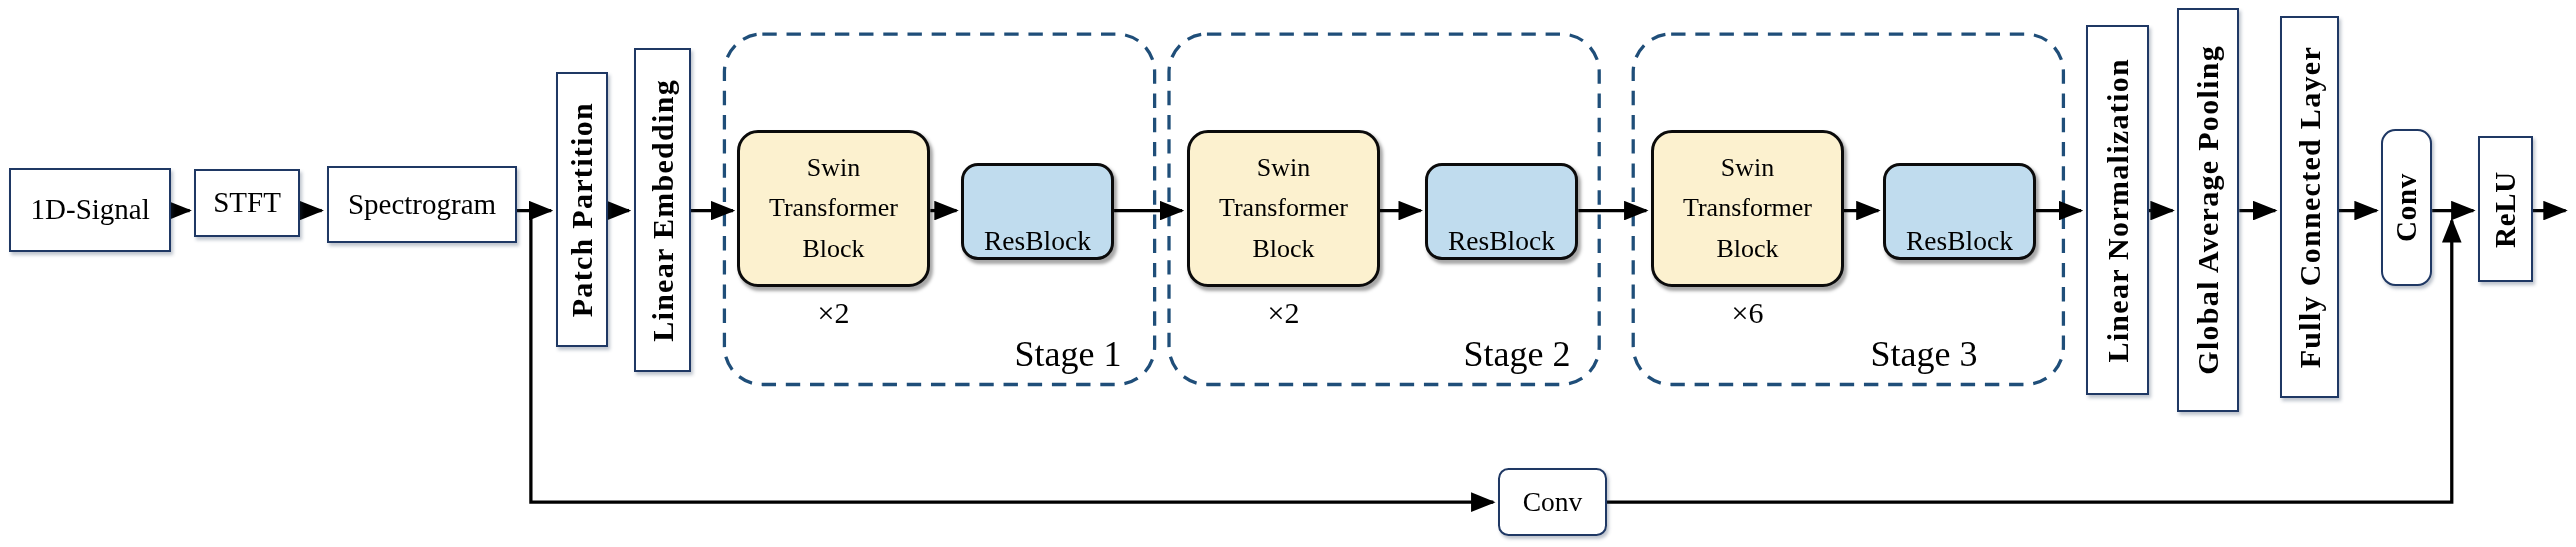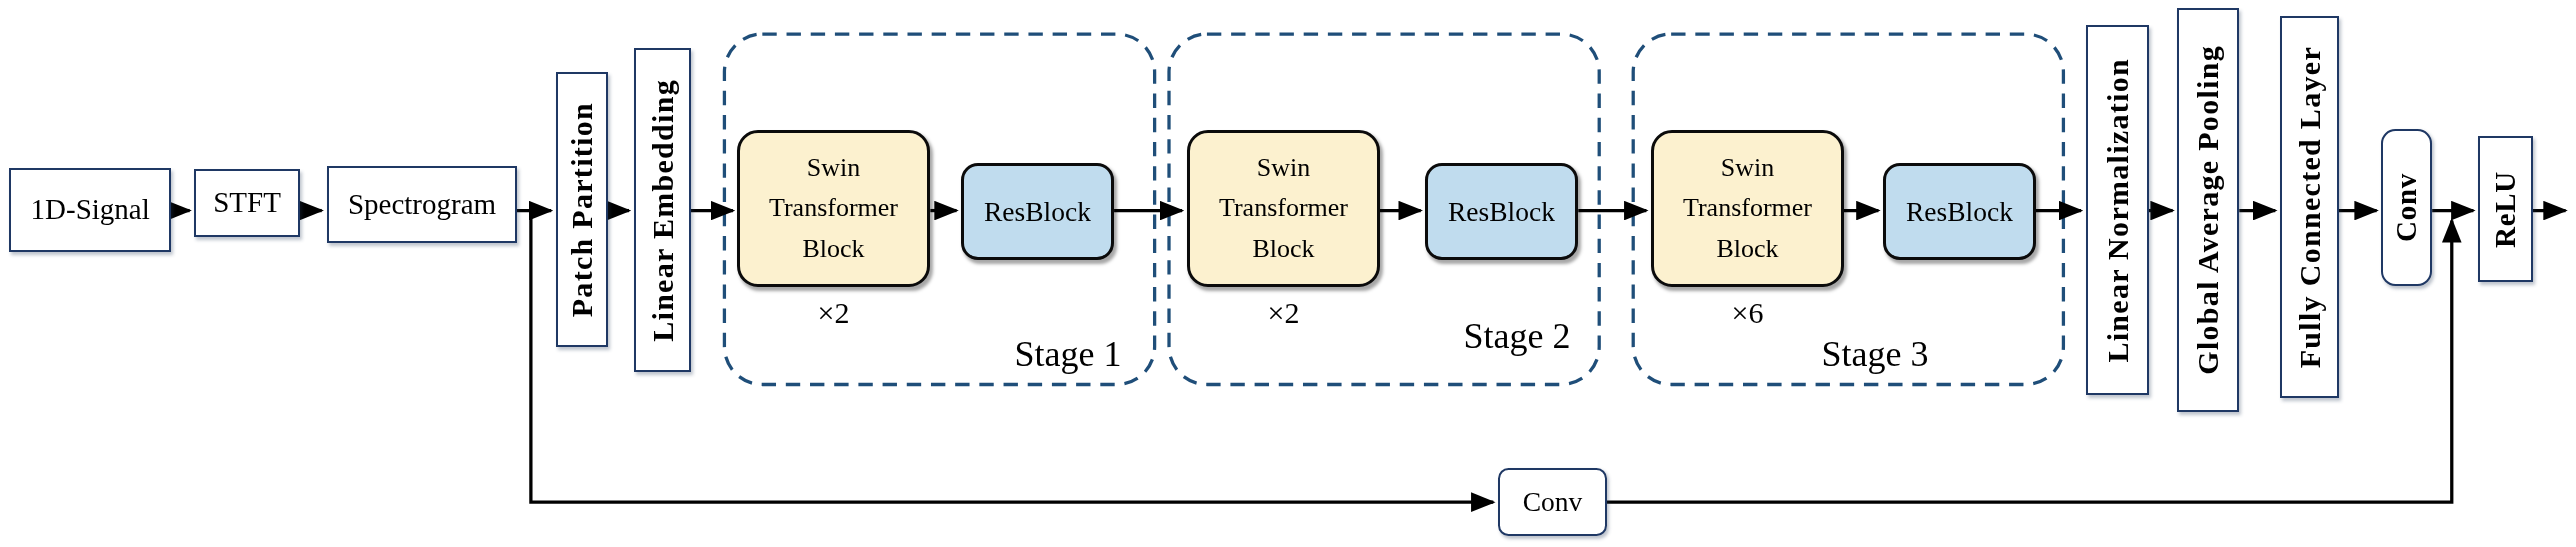--- a/index.html
+++ b/index.html
@@ -29,20 +29,21 @@
     background:var(--cream,#fcf1cf);
     border:3.3px solid #0b0b0b;border-radius:21px;
     box-shadow:2.6px 3.3px 3.3px rgba(0,0,0,.35);
     font-size:26px;line-height:1.55;white-space:pre-line;
   }
   .res-block{
     background:var(--lightblue,#c0dcee);
     border:3.3px solid #0b0b0b;border-radius:17px;
     box-shadow:2.6px 3.3px 3.3px rgba(0,0,0,.35);
     font-size:27.5px;
+    align-items:flex-end;
   }
   .rounded-navy{border-radius:14.4px;}
   .stage-label{
     position:absolute;font-size:36px;width:144px;text-align:center;
   }
   .mult-label{
     position:absolute;font-size:30px;width:193px;text-align:center;
   }
   .connector{stroke:#000;stroke-width:5;fill:none;}
   .stage-rect{
@@ -118,32 +119,32 @@
 
 <div class="box swin-block" style="left:1187px;top:130px;width:193px;height:157px;">
   <span>Swin
 Transformer
 Block</span>
 </div>
 <div class="box res-block" style="left:1425px;top:163px;width:153px;height:97px;">
   <span>ResBlock</span>
 </div>
 <div class="mult-label" style="left:1187px;top:296px;">×2</div>
-<div class="stage-label" style="left:1445px;top:315px;">Stage 2</div>
+<div class="stage-label" style="left:1445px;top:333px;">Stage 2</div>
 
 <div class="box swin-block" style="left:1651px;top:130px;width:193px;height:157px;">
   <span>Swin
 Transformer
 Block</span>
 </div>
 <div class="box res-block" style="left:1883px;top:163px;width:153px;height:97px;">
   <span>ResBlock</span>
 </div>
 <div class="mult-label" style="left:1651px;top:296px;">×6</div>
-<div class="stage-label" style="left:1803px;top:333px;">Stage 3</div>
+<div class="stage-label" style="left:1852px;top:333px;">Stage 3</div>
 
 <div class="box navy-border" style="left:2086px;top:25px;width:63px;height:370px;">
   <span class="vlabel">Linear Normalization</span>
 </div>
 
 <div class="box navy-border" style="left:2177px;top:7.8px;width:62px;height:404px;">
   <span class="vlabel">Global Average Pooling</span>
 </div>
 
 <div class="box navy-border" style="left:2280px;top:15.7px;width:59px;height:382px;">

